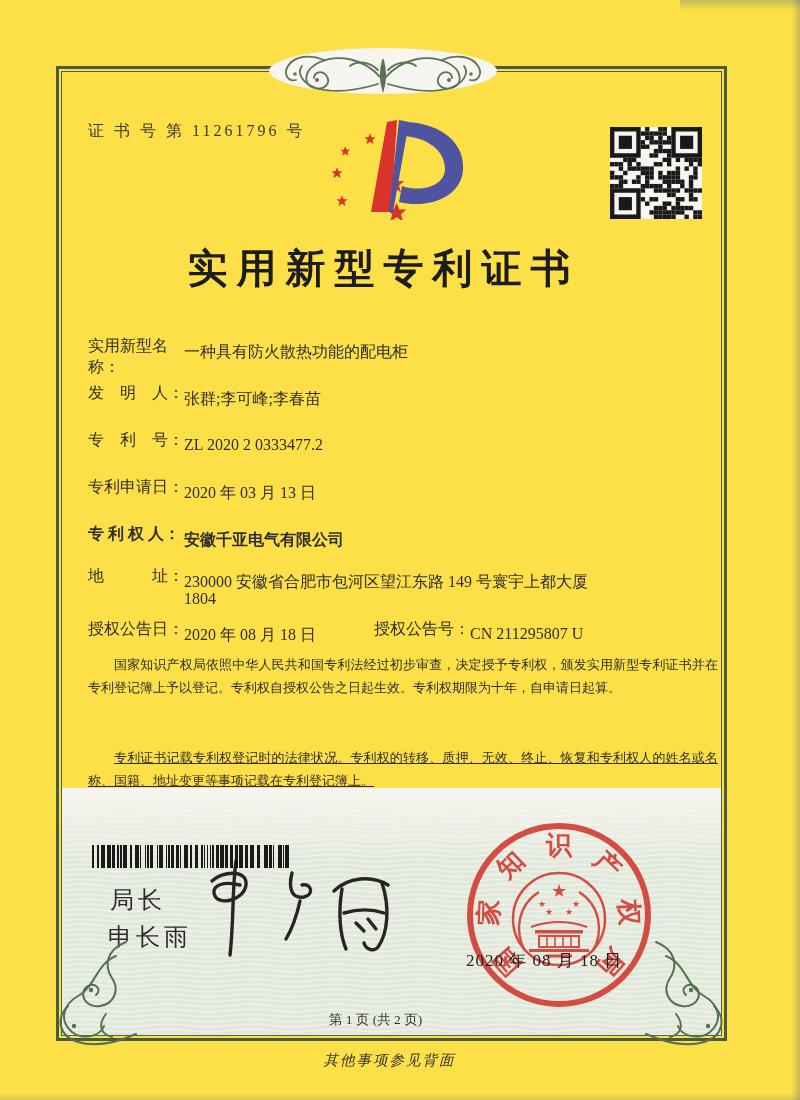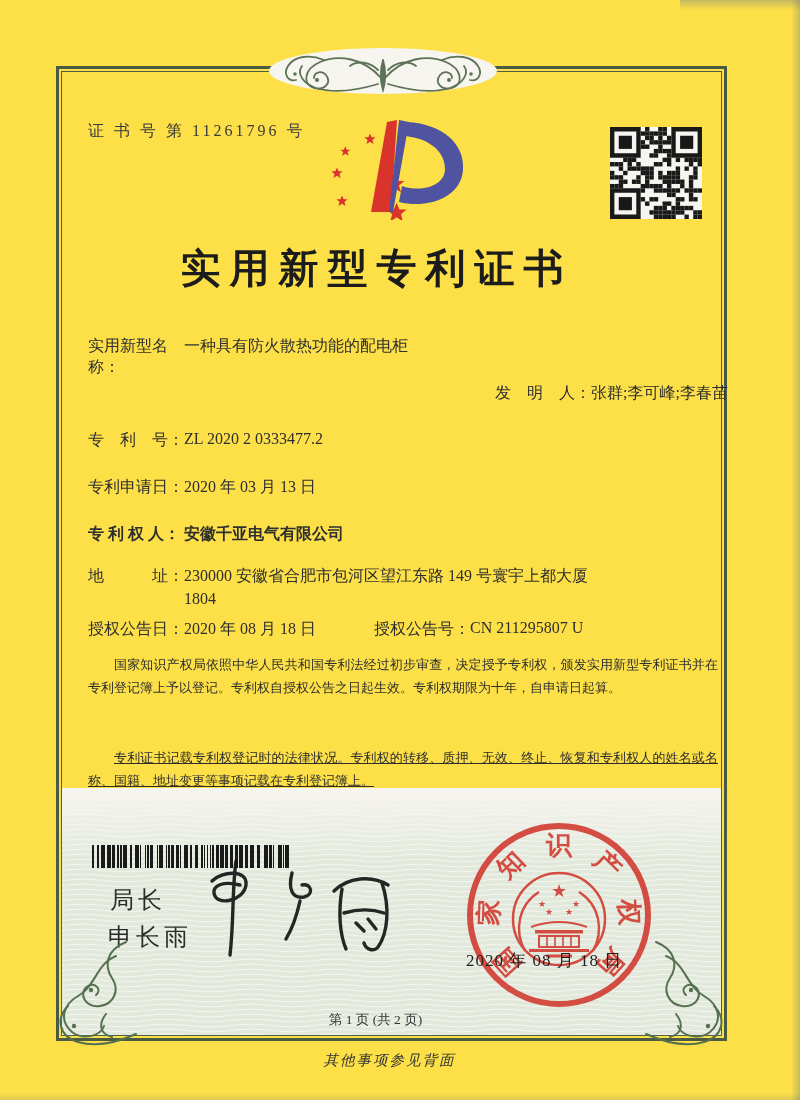--- a/index.html
+++ b/index.html
@@ -15,25 +15,25 @@
     background:linear-gradient(to bottom,rgba(90,110,140,.35),rgba(90,110,140,0));}
   
   .frame{position:absolute;left:56px;top:66px;width:665px;height:969px;
          border:3px solid #4a5b43;}
   .frame::after{content:"";position:absolute;inset:2px;border:1px solid #4f6047;}
   
   .band{left:62px;top:788px;width:659px;height:247px;}
   .band-fade{left:62px;top:788px;width:659px;height:70px;
     background:linear-gradient(#f7f5ef,rgba(247,245,239,0));}
   .cert-no{left:88px;top:121px;font-size:16px;letter-spacing:3px;color:#3a3a3a;}
-  .title{left:44px;top:241px;width:665px;text-align:center;font-size:40px;
+  .title{left:51px;top:241px;width:665px;text-align:center;font-size:40px;
          font-weight:600;letter-spacing:9px;color:#1c1c1c;}
   .row{left:88px;width:640px;font-size:16px;color:#2e2e2e;display:flex;}
   .row .lbl{width:96px;flex:none;}
-  .row .val{margin-left:0;}
+  .row .val{margin-left:0;margin-top:6px;}
   .addr2{left:184px;font-size:16px;color:#2e2e2e;}
   .grant .lbl2{margin-left:58px;}
   .para{left:88px;width:630px;font-size:13px;line-height:23px;color:#2e2e2e;
         text-align:justify;text-indent:2em;}
   .director{left:110px;font-size:24px;letter-spacing:4px;color:#2b2b2b;
             font-family:Liberation Sans, sans-serif;}
   .seal-date{left:466px;top:949px;font-size:17px;letter-spacing:1px;color:#222;z-index:6;}
   .page-no{left:43px;top:1011px;width:665px;text-align:center;font-size:13.5px;color:#333;}
   .back-note{left:57px;top:1051px;width:665px;text-align:center;font-size:14.5px;
              font-style:italic;color:#333;letter-spacing:2px;}
@@ -281,21 +281,21 @@
         <rect x="8.761904761904763" y="70.0952380952381" width="13.142857142857144" height="13.142857142857144"></rect>
       </g>
   </svg>
 
   <div class="abs title">实用新型专利证书</div>
 
   <div class="abs row" style="top:336px;">
     <span class="lbl">实用新型名称：</span>
     <span class="val">一种具有防火散热功能的配电柜</span>
   </div>
-  <div class="abs row" style="top:383px;justify-content:flex-end;">
+  <div class="abs row" style="top:383px;">
     <span class="lbl">发　明　人：</span>
     <span class="val">张群;李可峰;李春苗</span>
   </div>
   <div class="abs row" style="top:430px;">
     <span class="lbl">专　利　号：</span>
     <span class="val">ZL 2020 2 0333477.2</span>
   </div>
   <div class="abs row" style="top:477px;">
     <span class="lbl">专利申请日：</span>
     <span class="val">2020 年 03 月 13 日</span>

